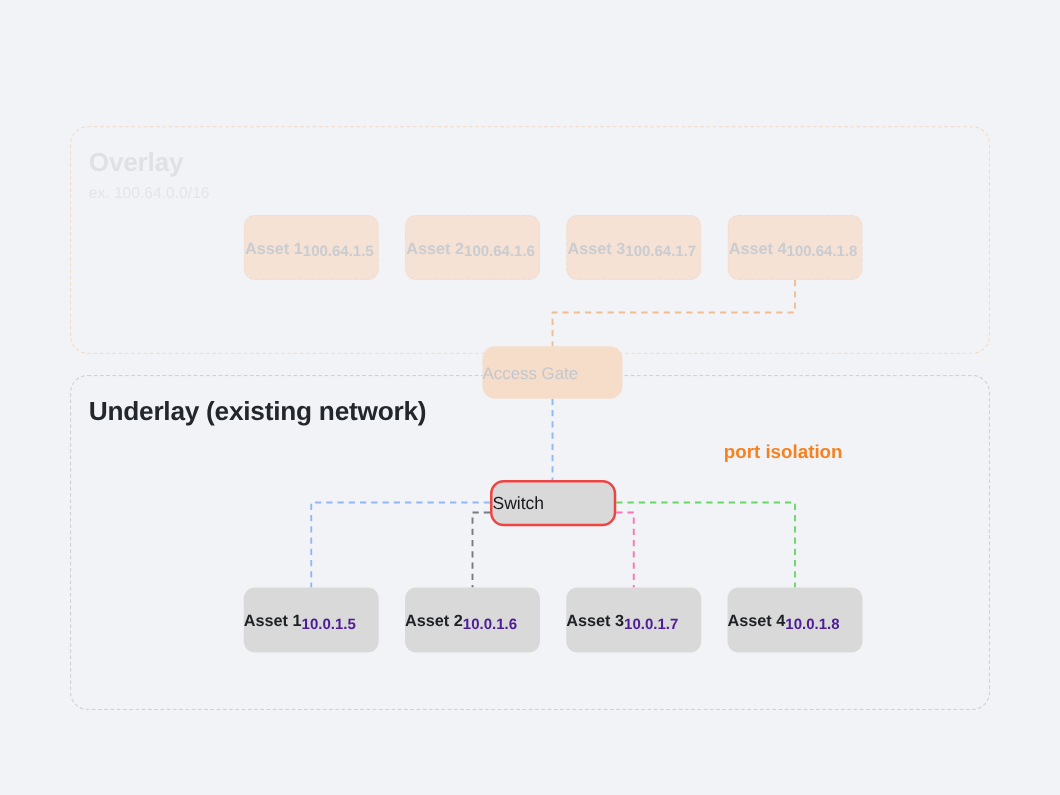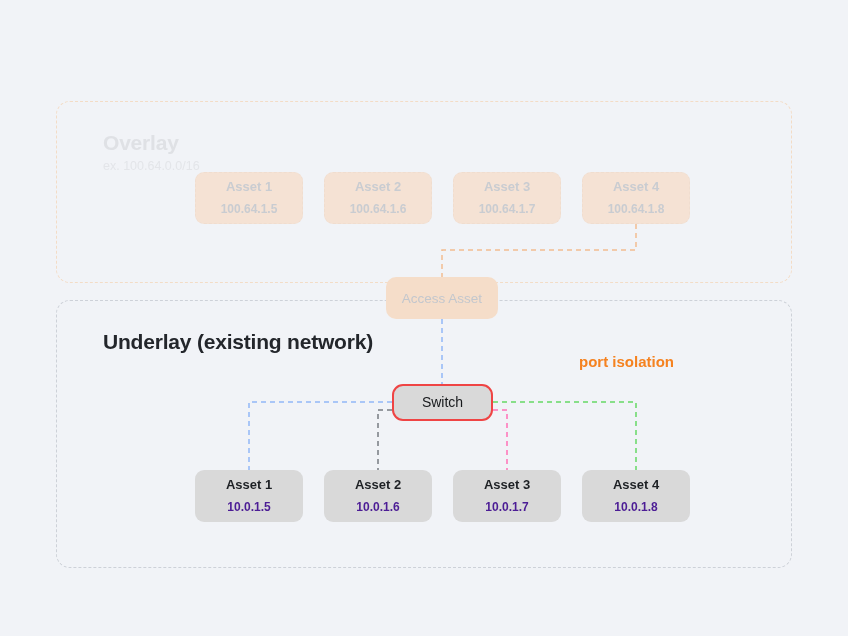--- a/index.html
+++ b/index.html
@@ -47,23 +47,22 @@
   .zone-underlay {
     left: 56px; top: 300px;
     width: 736px; height: 268px;
     border-color: #cdd1d8;
     background: rgba(255,255,255,0.06);
   }
 
   .zone-head {
     position: absolute;
     left: 14px;
-    top: 28px;
+    top: 16px;
     user-select: none;
-    margin-left: 32px;
   }
   .zone-title {
     font-size: 21px;
     font-weight: 700;
     letter-spacing: -0.2px;
     line-height: 26px;
     margin: 0;
     white-space: nowrap;
   }
   .zone-sub {
@@ -76,23 +75,22 @@
   .zone-overlay .zone-title { color: #dfe1e5; }
   .zone-overlay .zone-sub   { color: #e3e5e9; }
   .zone-underlay .zone-title { color: #23262b; }
   .zone-underlay .zone-sub   { color: #4d5258; }
 
   
   .node {
     position: absolute;
     border-radius: 9px;
     display: flex;
-    flex-direction: column;
+    flex-direction: row;
     align-items: center;
-    justify-content: center;
     user-select: none;
   }
   .node-name {
     font-size: 13px;
     font-weight: 700;
     line-height: 17px;
     white-space: nowrap;
   }
   .node-ip {
     font-size: 12px;
@@ -205,21 +203,21 @@
   <div class="node node-overlay" style="left:453px; top:172px;">
     <div class="node-name">Asset 3</div>
     <div class="node-ip">100.64.1.7</div>
   </div>
   <div class="node node-overlay" style="left:582px; top:172px;">
     <div class="node-name">Asset 4</div>
     <div class="node-ip">100.64.1.8</div>
   </div>
 
   <div class="node node-gate">
-    <div class="node-name">Access Asset</div>
+    <div class="node-name">Access Gate</div>
   </div>
 
   <div class="node node-switch">
     <div class="node-name">Switch</div>
   </div>
 
   <div class="annotation ann-port-isolation">port isolation</div>
 
   <div class="node node-underlay" style="left:195px; top:470px;">
     <div class="node-name">Asset 1</div>

